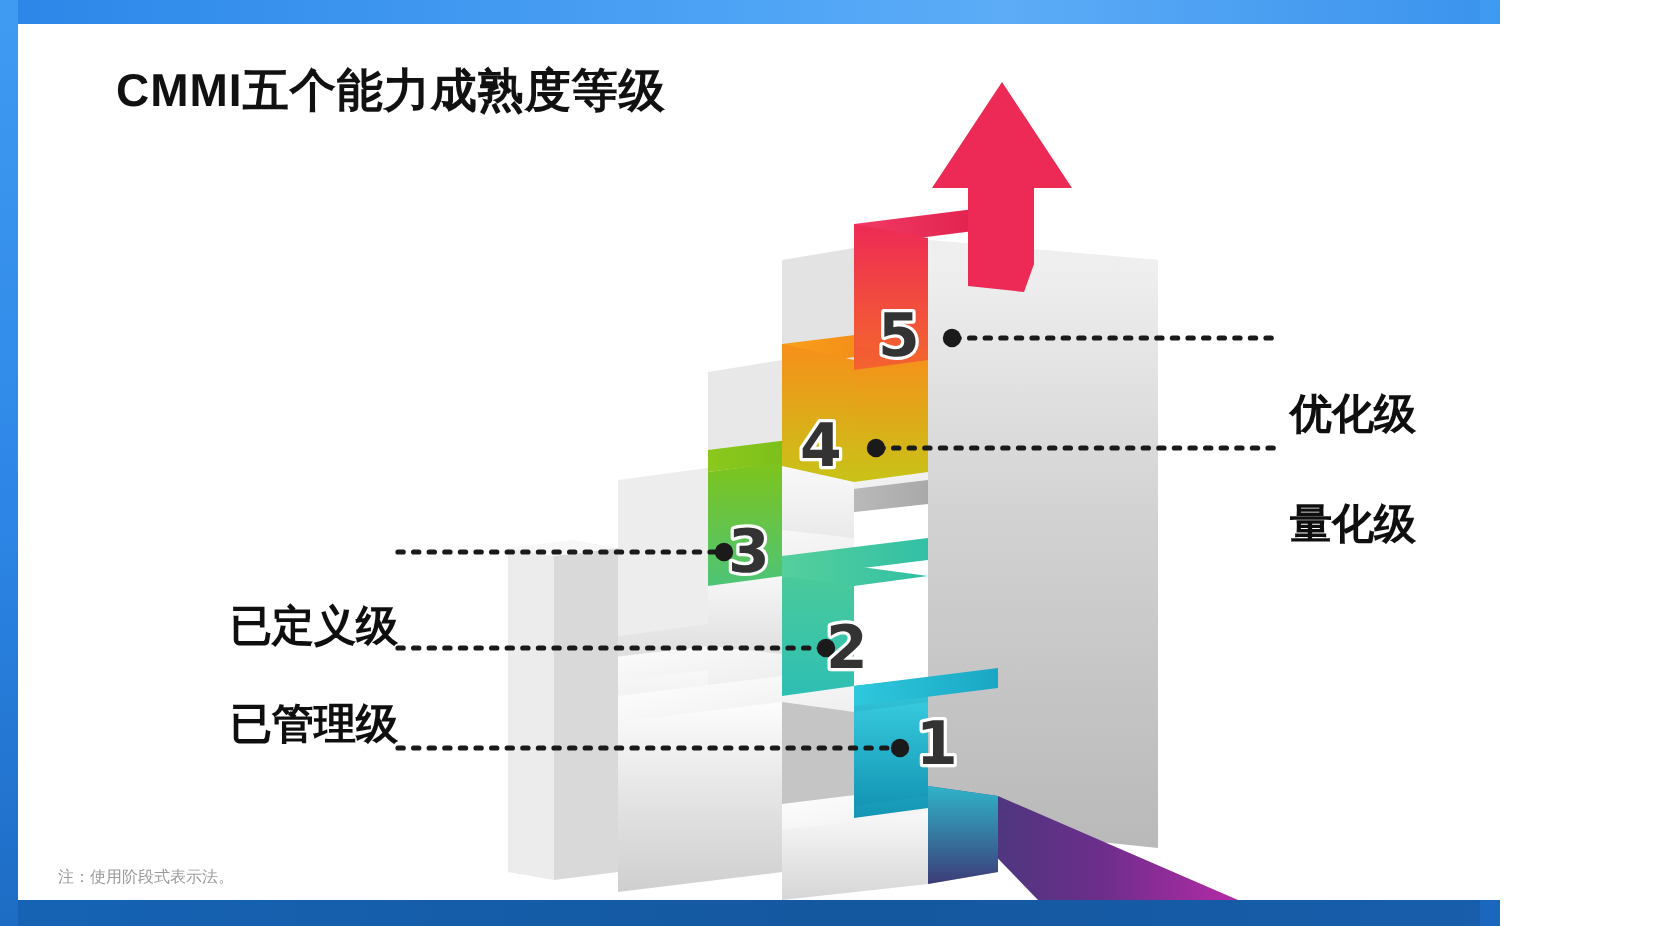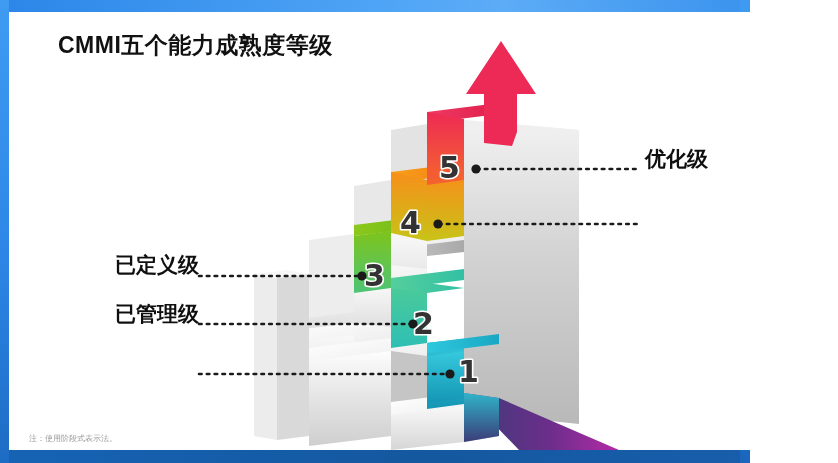--- a/index.html
+++ b/index.html
@@ -60,20 +60,21 @@
     letter-spacing: 0.5px;
     white-space: nowrap;
   }
   
   .label {
     position: absolute;
     font-size: 21px;
     font-weight: bold;
     color: #0f0f0f;
     white-space: nowrap;
+    margin-top: 48px;
   }
   .label-left {
     text-align: right;
   }
   .label-right {
     text-align: left;
   }
   
   .footnote {
     position: absolute;
@@ -275,18 +276,19 @@
 
       <text class="num" x="449" y="370">1</text>
       <text class="num" x="404" y="322">2</text>
       <text class="num" x="355" y="274">3</text>
       <text class="num" x="391" y="221">4</text>
       <text class="num" x="430" y="166">5</text>
     </svg>
 
     <div class="label label-left" style="left:30px; top:239px; width:160px;">已定义级</div>
     <div class="label label-left" style="left:30px; top:288px; width:160px;">已管理级</div>
+    <div class="label label-right" style="left:636px; top:188px;">量化级</div>
     <div class="label label-right" style="left:636px; top:133px;">优化级</div>
 
     <div class="footnote">注：使用阶段式表示法。</div>
 
   </div>
 </div>
 
 </body></html>

